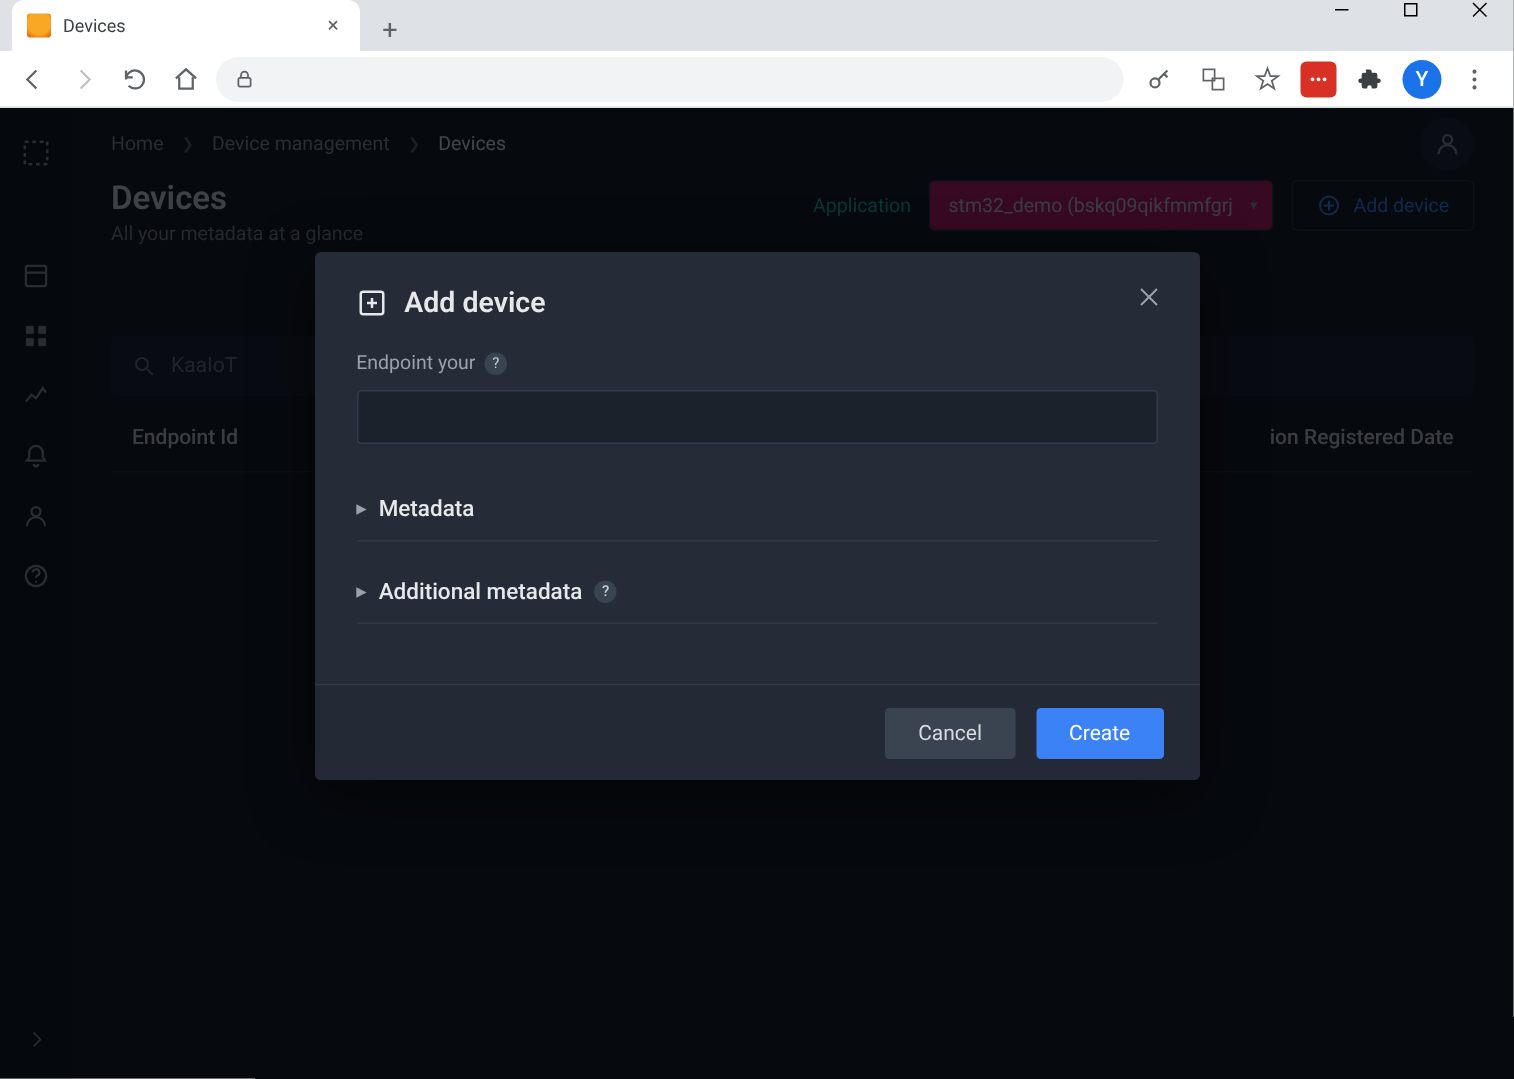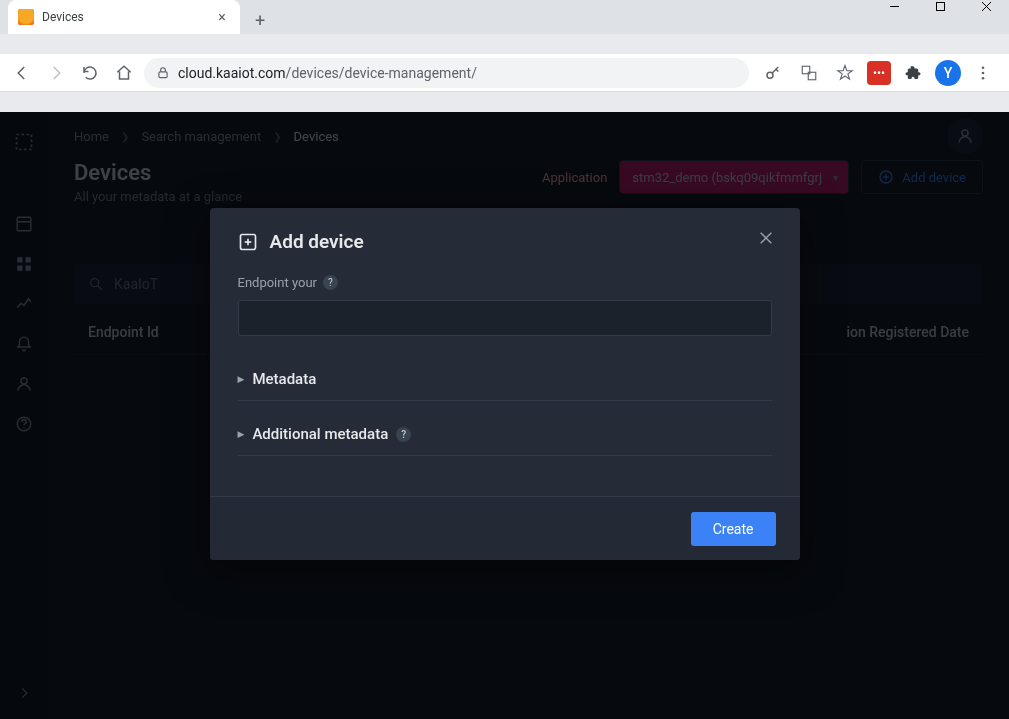--- a/index.html
+++ b/index.html
@@ -1,19 +1,19 @@
 <!DOCTYPE html>
 <html><head>
 <meta charset="utf-8">
 <style>
   * { box-sizing: border-box; margin: 0; padding: 0; font-family: -apple-system, BlinkMacSystemFont, "Segoe UI", Roboto, Arial, sans-serif; }
   html, body { width: 1009px; height: 719px; overflow: hidden; background: #fff; }
 
   
-  .browser { width: 1009px; height: 719px; display: flex; flex-direction: column; background:#e8eaed;gap:20px; }
+  .browser { width: 1009px; height: 719px; display: flex; flex-direction: column; background:#e8eaed; }
   .tabstrip { height: 34px; display:flex; align-items:flex-end; background:#dee1e6; padding-left:8px; position:relative;}
   .win-controls { position:absolute; right:0; top:-9px; display:flex; }
   .win-btn { width:46px; height:30px; display:flex; align-items:center; justify-content:center; font-size:14px; color:#000; }
   .tab { width:232px; height:34px; background:#fff; border-top-left-radius:8px; border-top-right-radius:8px; display:flex; align-items:center; padding:0 10px; gap:8px; font-size:12px; color:#3c4043;}
   .tab .favicon { width:16px; height:16px; border-radius:2px; background: radial-gradient(circle at 50% 40%, #f9a825 60%, #e65100 100%); }
   .tab .title { flex:1; overflow:hidden; text-overflow:ellipsis; white-space:nowrap; }
   .tab .close { width:16px; height:16px; display:flex; align-items:center; justify-content:center; color:#5f6368; font-size:14px;}
   .newtab { width:28px; height:28px; display:flex; align-items:center; justify-content:center; color:#5f6368; font-size:18px; margin-left:6px;}
   .toolbar { height:38px; background:#fff; display:flex; align-items:center; padding:0 8px; gap:6px; border-bottom:1px solid #dadce0;}
   .nav-btn { width:28px; height:28px; display:flex; align-items:center; justify-content:center; border-radius:50%; color:#5f6368; }
@@ -33,21 +33,21 @@
   .side-expand { position:absolute; bottom:10px; width:32px; height:32px; display:flex; align-items:center; justify-content:center; color:#8a94a0;}
   .main { position:absolute; left:48px; right:0; top:0; bottom:0; display:flex; flex-direction:column; }
   .breadcrumb-row { height:48px; display:flex; align-items:center; padding:0 26px; gap:12px; color:#8a94a0; font-size:13px;}
   .breadcrumb-row .crumb.active { color:#e6e8ea; }
   .breadcrumb-row .sep { color:#5a626d; font-size:10px;}
   .user-btn { margin-left:auto; width:36px; height:36px; border-radius:50%; background:#1b222c; display:flex; align-items:center; justify-content:center; color:#8a94a0;}
   .header-row { display:flex; align-items:flex-start; padding:0 26px; gap:20px; }
   .header-row h1 { color:#d7dbe0; font-size:22px; font-weight:600; }
   .header-row .sub { color:#7d8690; font-size:13px; margin-top:4px;}
   .header-right { margin-left:auto; display:flex; align-items:center; gap:12px;}
-  .app-label { color:#fca5a5; font-size:13px;}
+  .app-label { color:#14b8a6; font-size:13px;}
   .app-select { height:34px; background:#be185d; border:1px solid #2a323d; border-radius:4px; display:flex; align-items:center; padding:0 30px 0 12px; color:#c7ccd1; font-size:13px; width:230px; overflow:hidden; white-space:nowrap; position:relative;}
   .app-select::after { content:"▾"; position:absolute; right:10px; color:#8a94a0; font-size:10px;}
   .add-device-btn { height:34px; border:1px solid #2a323d; border-radius:4px; display:flex; align-items:center; padding:0 16px; color:#3b82f6; font-size:13px; gap:8px;}
   .content { flex:1; padding:20px 26px; overflow:hidden;}
   .search-bar { width:100%; height:40px; background:#161c24; border-radius:4px; display:flex; align-items:center; padding:0 14px; gap:10px; color:#6c7480; font-size:14px; margin-top:40px;}
   .table-head { display:flex; padding:20px 14px 14px; color:#c7ccd1; font-size:14px; font-weight:500; border-bottom:1px solid #1e252f;}
   .col-endpoint { flex:1; }
   .col-date { flex:1; text-align:right; }
   .footer { height:26px; background:#0c1015; color:#6c7480; font-size:11px; display:flex; align-items:center; justify-content:flex-end; padding:0 16px;}
 
@@ -125,21 +125,20 @@
           <path d="M3 11l9-8 9 8M6 10v10h12V10" fill="none" stroke="#5f6368" stroke-width="2"></path>
         </svg>
     </div>
     <div class="omnibox">
       <span>
         <svg width="14" height="14" viewBox="0 0 24 24">
             <rect x="5" y="10" width="14" height="10" rx="2" fill="none" stroke="#5f6368" stroke-width="2"></rect>
             <path d="M8 10V7a4 4 0 0 1 8 0v3" fill="none" stroke="#5f6368" stroke-width="2"></path>
           </svg>
       </span>
-      <span class="url"><span class="domain">cloud.kaaiot.com</span><span>/devices/device-management/</span></span>
     </div>
     <div class="right-icons">
       <div class="nav-btn">
           <svg width="18" height="18" viewBox="0 0 24 24">
             <circle cx="8" cy="15" r="4" fill="none" stroke="#5f6368" stroke-width="2"></circle>
             <path d="M11 12l8-8M16 7l3 3" fill="none" stroke="#5f6368" stroke-width="2"></path>
           </svg>
         </div>
       <div class="nav-btn">
           <svg width="18" height="18" viewBox="0 0 24 24">
@@ -220,21 +219,21 @@
         <svg width="14" height="14" viewBox="0 0 24 24">
             <path d="M9 4l8 8-8 8" fill="none" stroke="#8a94a0" stroke-width="2"></path>
           </svg>
       </div>
     </div>
 
     <div class="main">
       <div class="breadcrumb-row">
         <span class="crumb">Home</span>
         <span class="sep">❯</span>
-        <span class="crumb">Search management</span>
+        <span class="crumb">Device management</span>
         <span class="sep">❯</span>
         <span class="crumb active">Devices</span>
         <div class="user-btn">
           <svg width="18" height="18" viewBox="0 0 24 24">
               <circle cx="12" cy="8" r="4" fill="none" stroke="#8a94a0" stroke-width="2"></circle>
               <path d="M4 21a8 8 0 0 1 16 0" fill="none" stroke="#8a94a0" stroke-width="2"></path>
             </svg>
         </div>
       </div>
 
@@ -307,20 +306,23 @@
             <span class="caret">▶</span>
             <span>Metadata</span>
           </div>
           <div class="section-toggle">
             <span class="caret">▶</span>
             <span>Additional metadata</span>
             <span class="help-badge">?</span>
           </div>
         </div>
         <div class="modal-foot">
+          <div class="btn btn-cancel">
+            <span>Cancel</span>
+          </div>
           <div class="btn btn-primary">
             <span>Create</span>
           </div>
         </div>
       </div>
     </div>
 
   </div>
 </div>
 

